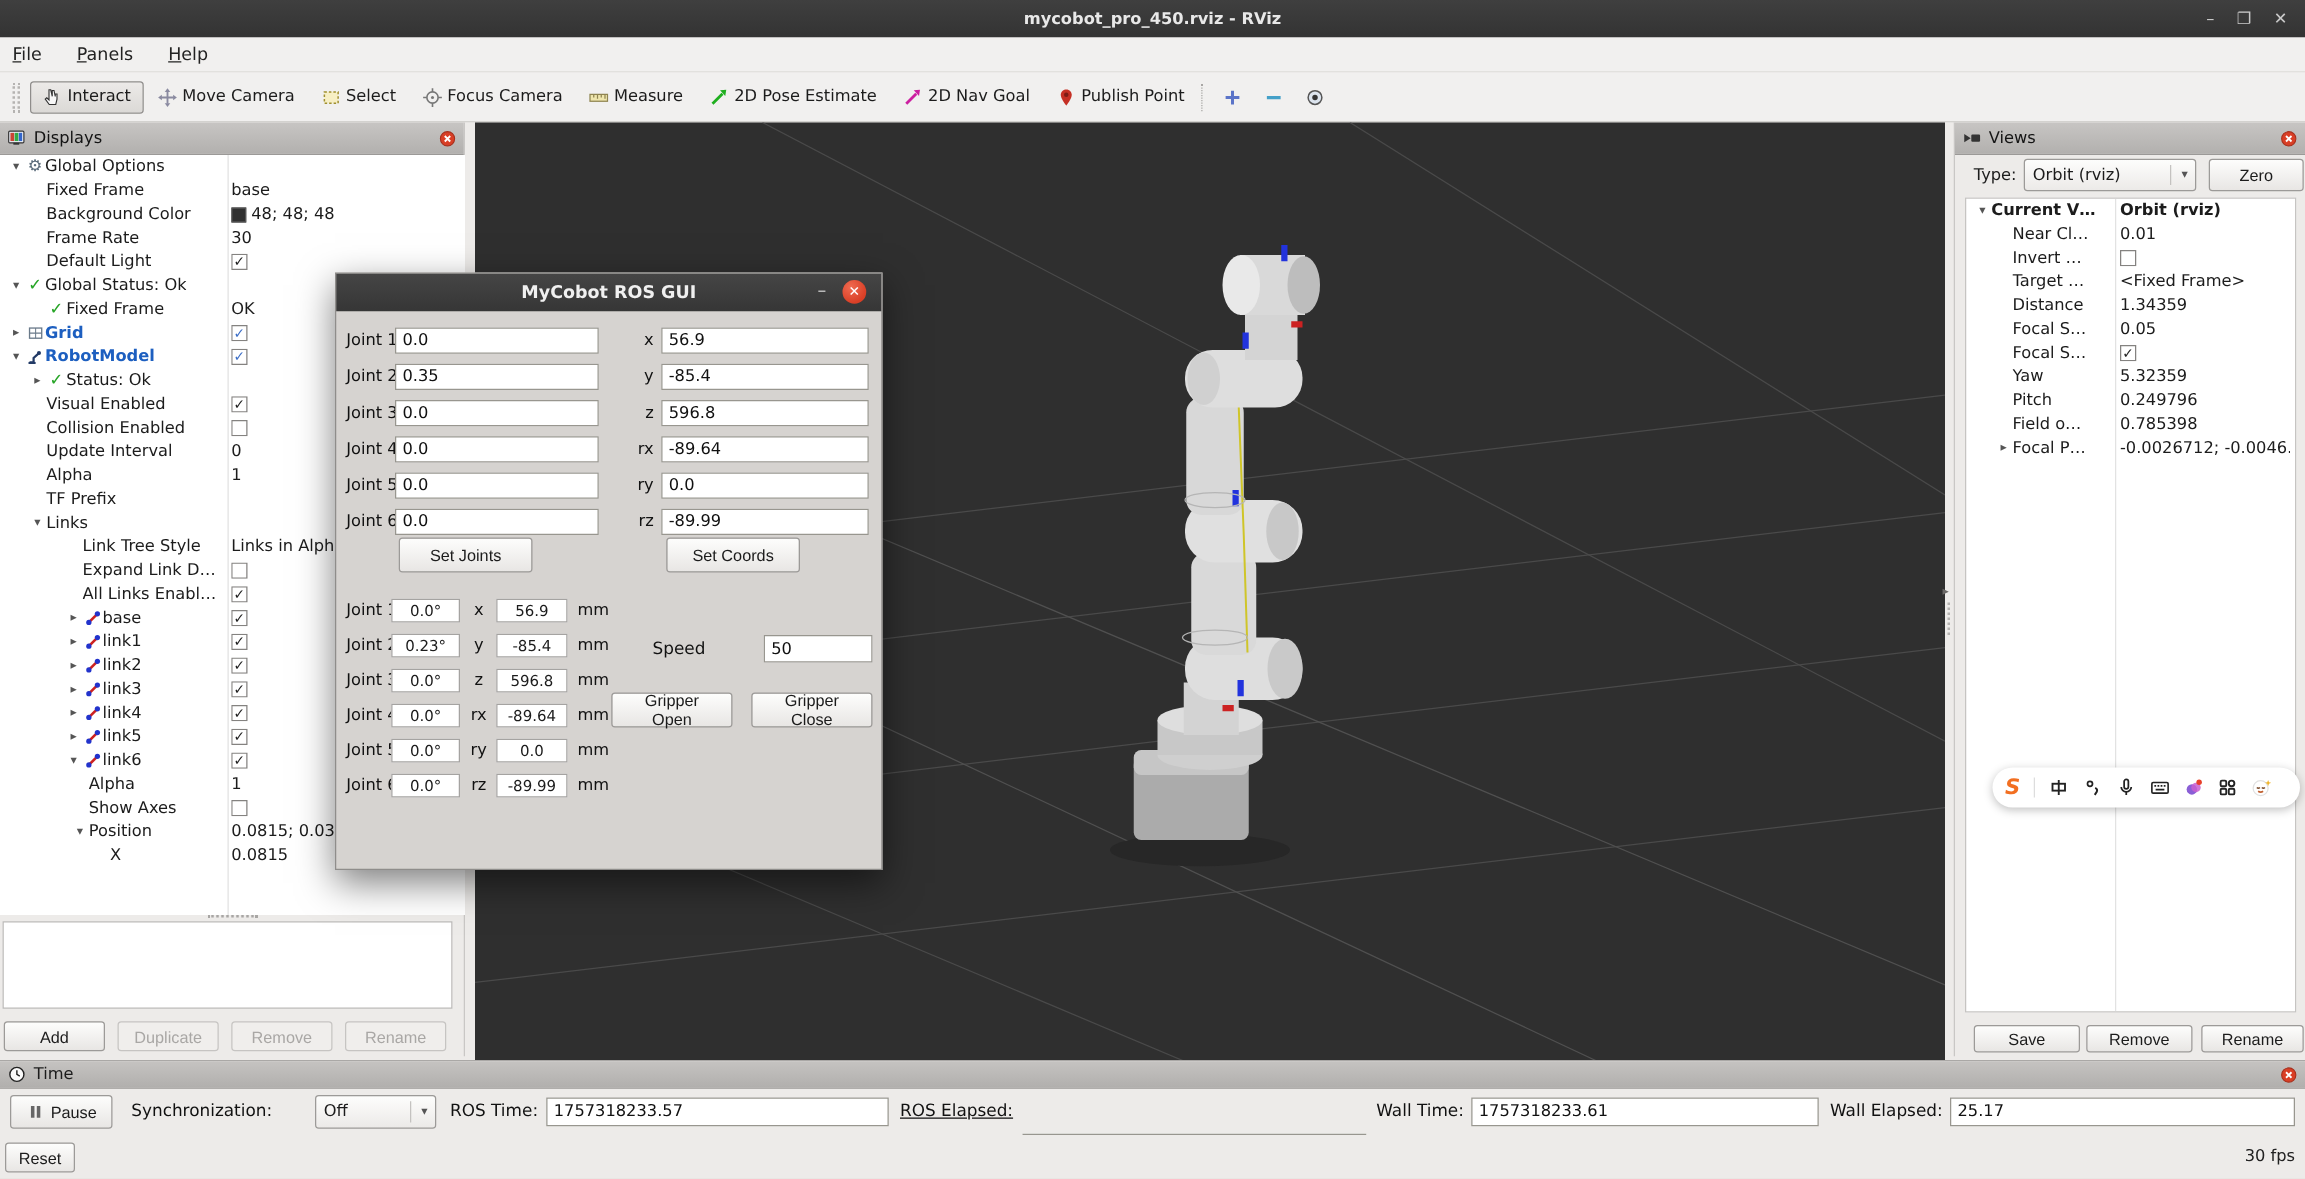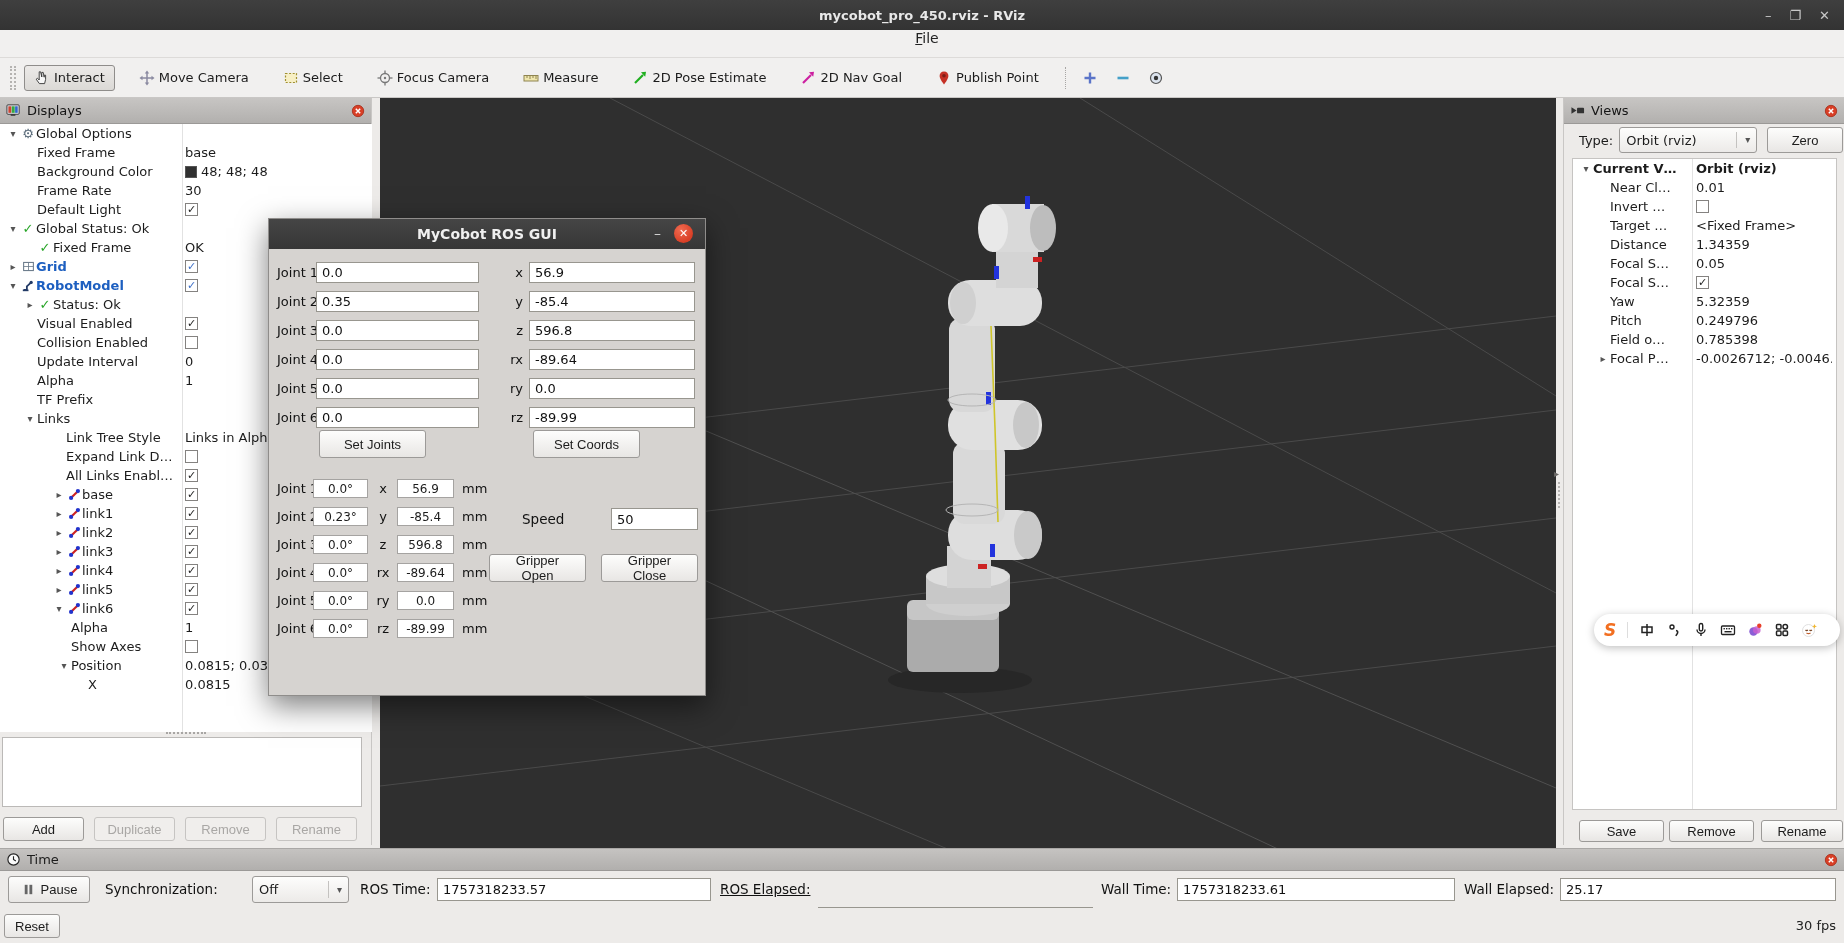--- a/index.html
+++ b/index.html
@@ -10,29 +10,29 @@
 
   
   #titlebar { left:0; top:0; width:1844px; height:30px;
     background:linear-gradient(#3f3f3f,#333333); display:flex; align-items:center; justify-content:center; }
   #titlebar .title { color:#e8e8e8; font-weight:bold; font-size:13px; }
   #win-controls { position:absolute; right:14px; top:0; height:30px; display:flex; gap:18px; align-items:center; }
   #win-controls span { color:#c9c9c9; font-size:13px; cursor:default; }
 
   
   #menubar { left:0; top:30px; width:1844px; height:28px; background:#f1f0ef;
-    border-bottom:1px solid #dddbd9; display:flex; align-items:center; padding-left:10px; gap:28px;flex-direction:column; }
+    border-bottom:1px solid #dddbd9; display:flex; align-items:center; padding-left:10px; gap:28px; }
   #menubar .menu-item { font-size:14px; color:#222; }
   #menubar u { text-decoration:underline; }
 
   
   #toolbar { left:0; top:58px; width:1844px; height:40px; background:#f1f0ef;
     border-bottom:1px solid #c9c7c5; display:flex; align-items:center; padding-left:10px; }
   .tb-handle { width:6px; height:24px; border-left:2px dotted #b5b3b1; border-right:2px dotted #b5b3b1; margin-right:8px; }
-  .tool-btn { display:flex; align-items:center; gap:4px; padding:4px 9px; margin-right:14px;
+  .tool-btn { display:flex; align-items:center; gap:4px; padding:4px 9px; margin-right:1px;
     border:1px solid transparent; border-radius:3px; font-size:13px; white-space:nowrap; }
   .tool-btn.active { background:linear-gradient(#eceae8,#dbd9d6); border:1px solid #8f8d8b; }
   .tool-btn svg { display:block; }
   .tb-sep { width:0; height:22px; border-left:1px dotted #a8a6a4; margin:0 12px 0 2px; }
   .tb-extra { display:flex; align-items:center; gap:17px; margin-left:4px; }
 
   
   .panel-header { position:absolute; left:0; top:0; right:0; height:26px;
     background:linear-gradient(#c7c5c3,#b2b0ae); border-bottom:1px solid #9b9997;
     display:flex; align-items:center; padding:0 6px; gap:6px; font-size:13px; color:#141414; }

